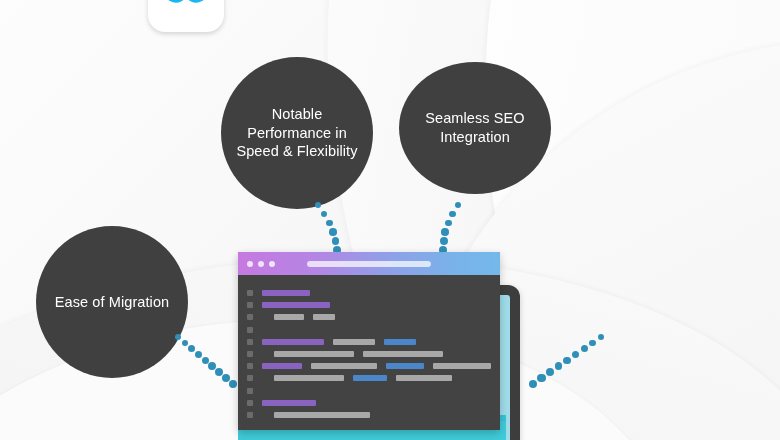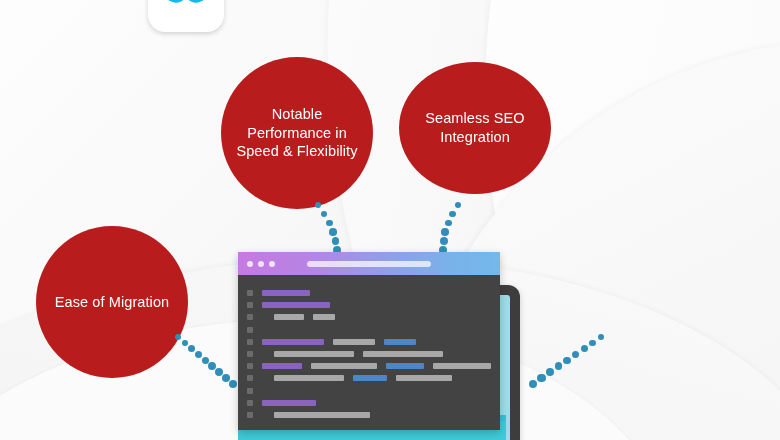--- a/index.html
+++ b/index.html
@@ -57,21 +57,21 @@
     background:#ffffff;border-radius:17px;
     box-shadow:0 2px 5px rgba(0,0,0,0.16);
     display:flex;align-items:flex-end;justify-content:center;
     overflow:hidden;
   }
   .logo-card svg{display:block;margin-bottom:8px;}
 
   
   .bubble{
     position:absolute;border-radius:50%;
-    background:#b91c1c;
+    background:#404040;
     display:flex;align-items:center;justify-content:center;
     text-align:center;color:#ffffff;
     line-height:1.28;
     letter-spacing:0.1px;
     user-select:none;
   }
   .bubble span{display:block;padding:0 10px;}
 
   #bubble-perf{left:221px;top:57px;width:152px;height:152px;font-size:14.5px;}
   #bubble-seo {left:399px;top:62px;width:152px;height:132px;font-size:14.5px;}

